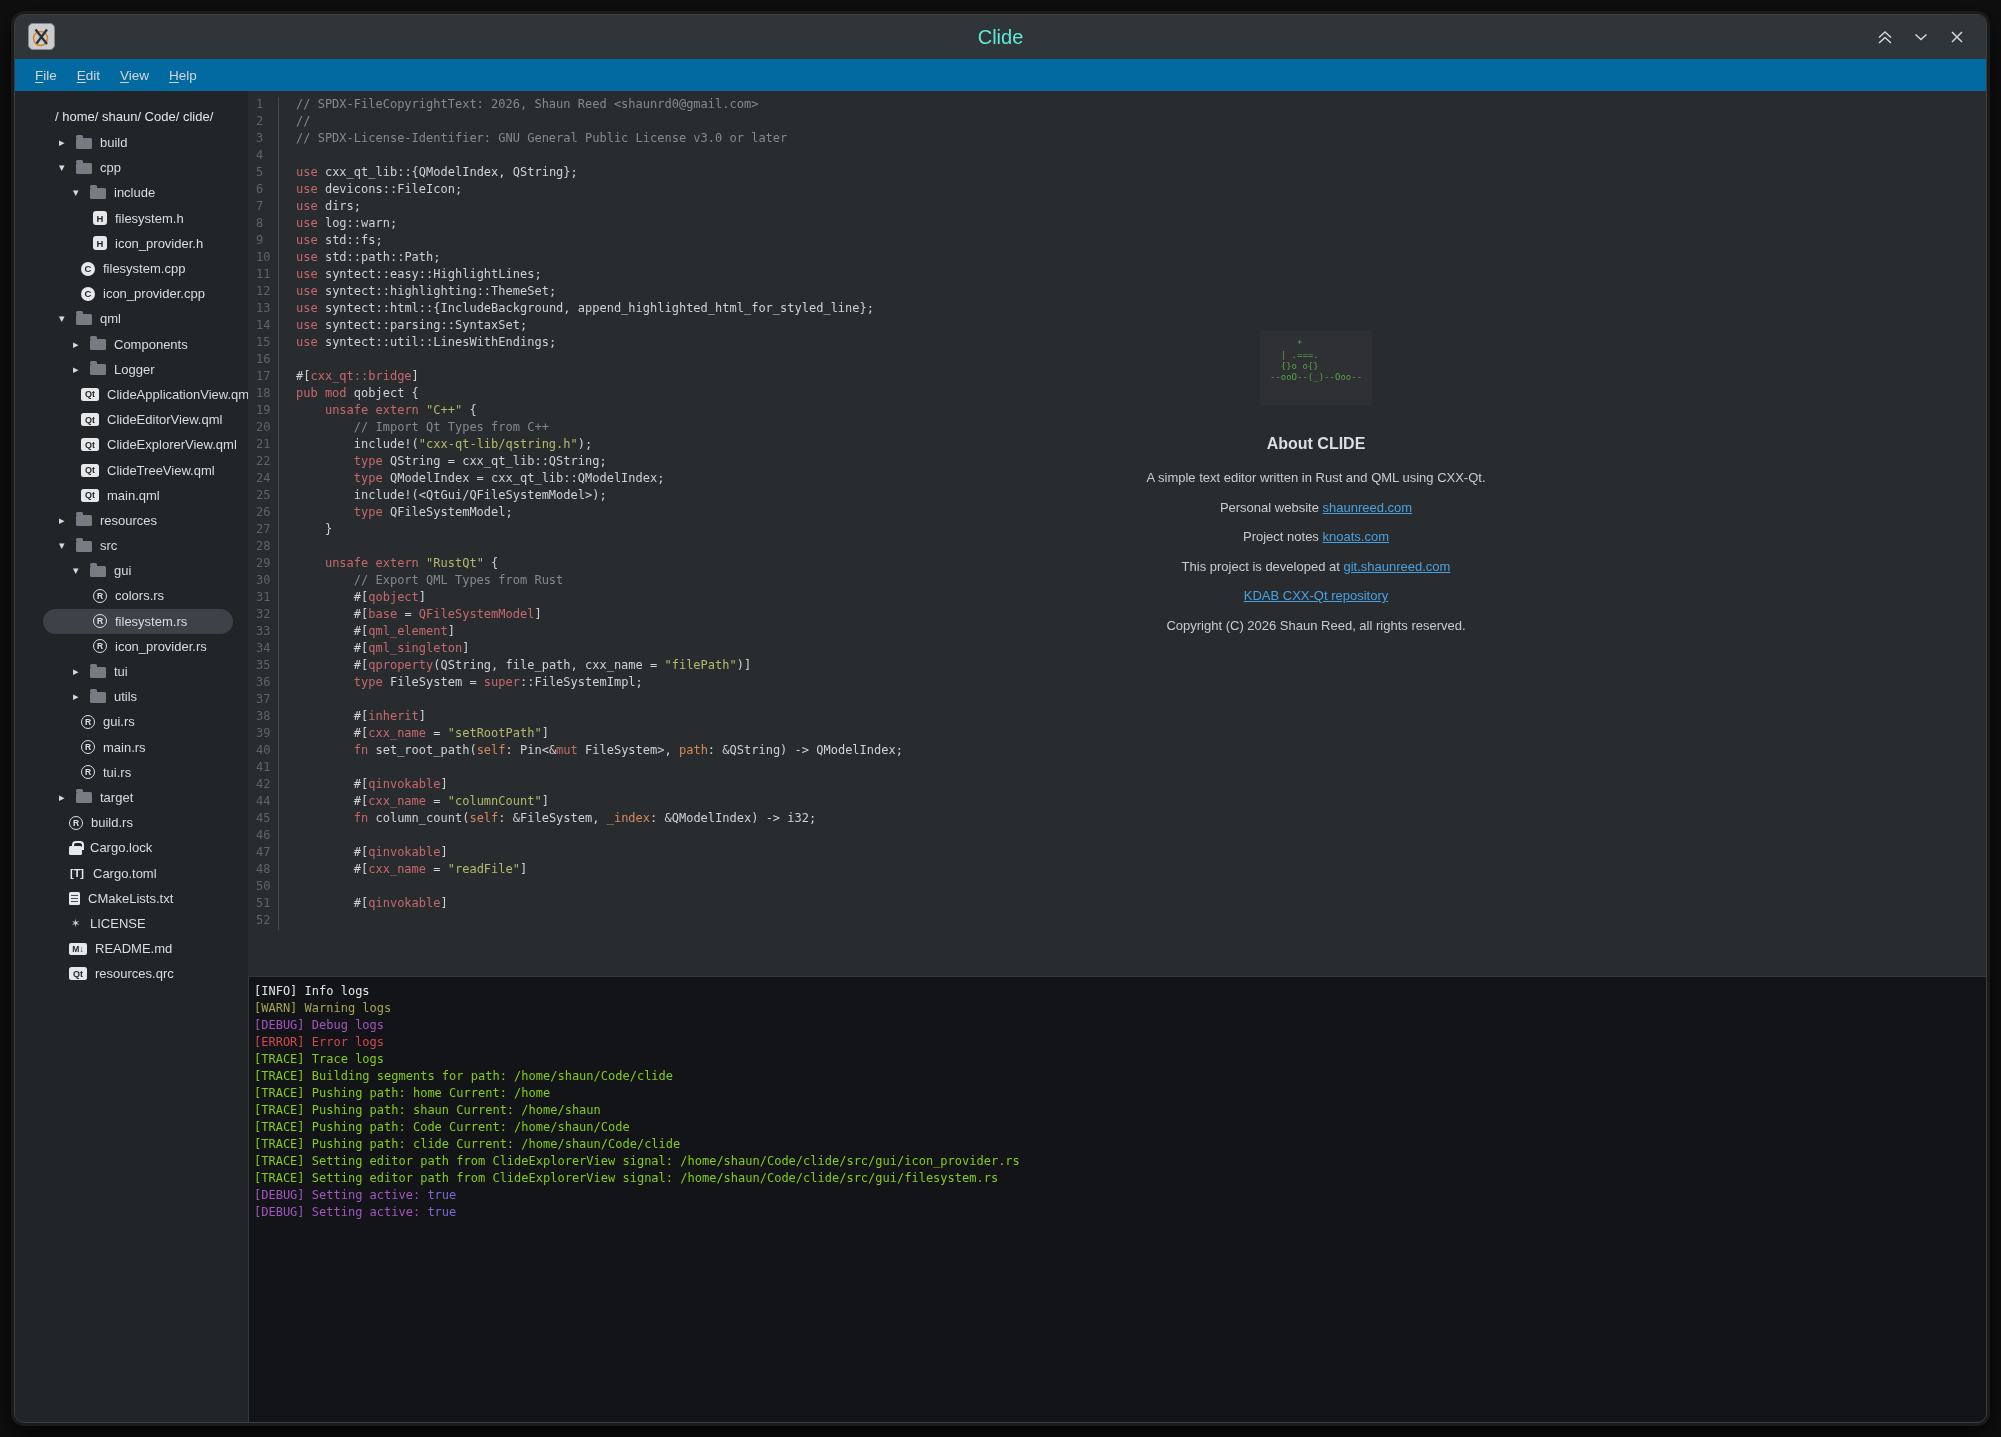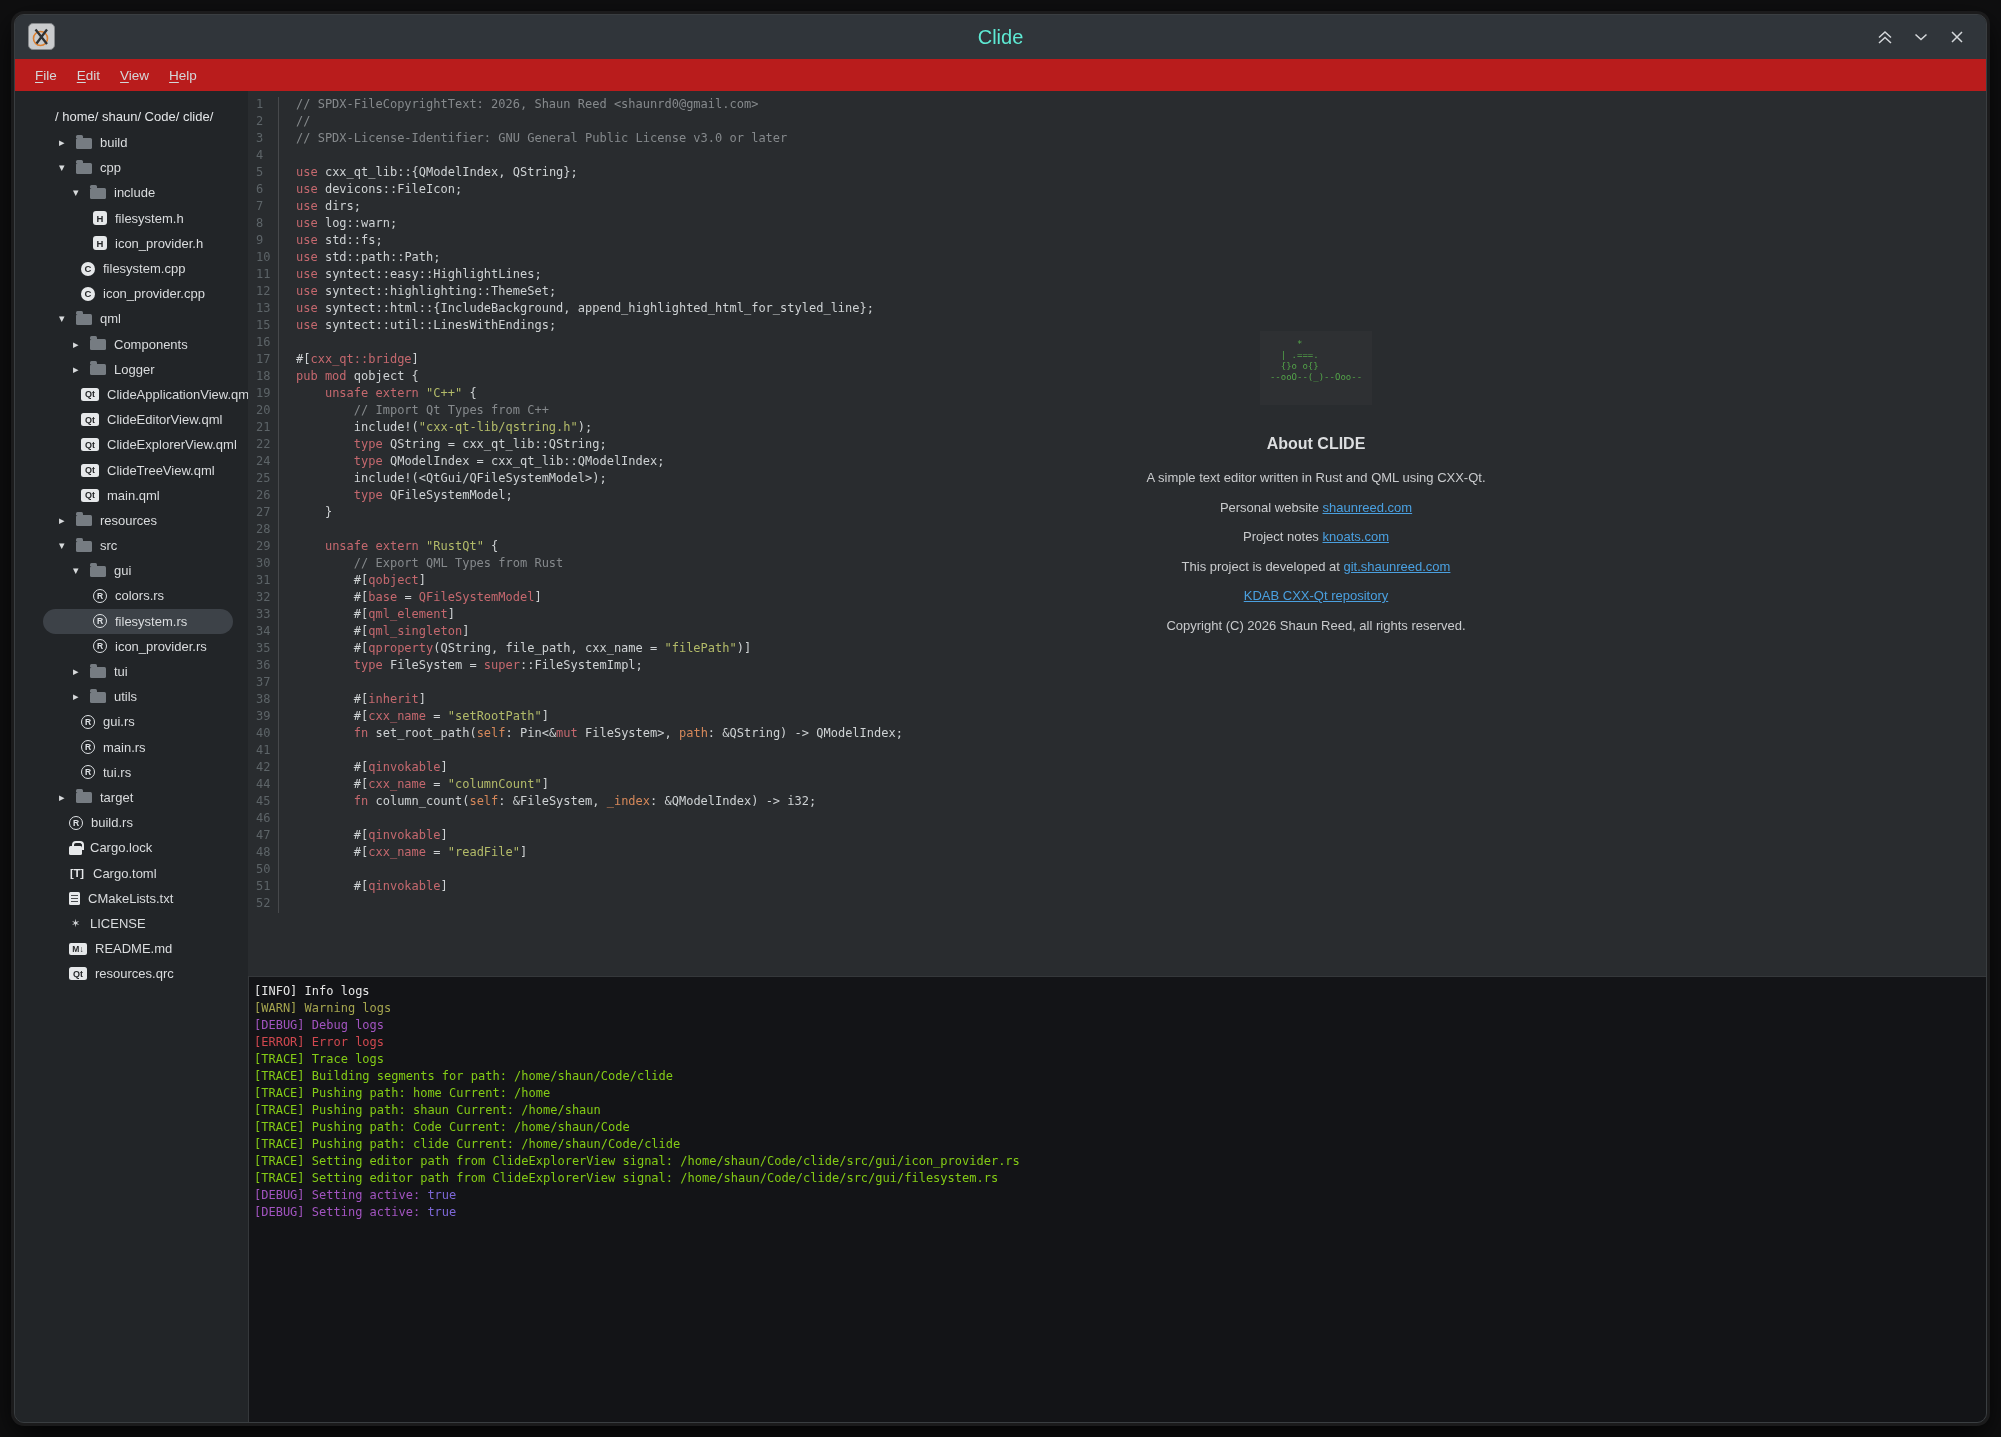--- a/index.html
+++ b/index.html
@@ -9,21 +9,21 @@
     border-radius:10px;overflow:hidden;border:1px solid #3a3e41;
     box-shadow:0 0 0 3px #1b1b1c,0 10px 30px rgba(0,0,0,.85);}
   
   .titlebar{height:44px;background:#30353a;display:flex;align-items:center;position:relative;}
   .appicon{position:absolute;left:13px;top:8px;width:27px;height:27px;}
   .wtitle{flex:1;text-align:center;color:#5eead4;font-size:20px;}
   .wcontrols{position:absolute;right:18px;top:0;height:44px;display:flex;align-items:center;gap:14px;}
   .wbtn{width:22px;height:22px;display:flex;align-items:center;justify-content:center;cursor:default;}
   .wbtn svg{display:block;}
   
-  .menubar{height:32px;background:#b91c1c;display:flex;align-items:center;padding-left:10px;}
+  .menubar{height:32px;background:#0369a1;display:flex;align-items:center;padding-left:10px;}
   .menuitem{color:#d4d7d9;font-size:13.5px;padding:4px 10px;}
   .menuitem u{text-decoration:underline;text-underline-offset:2px;}
   
   .content{display:flex;height:1333px;}
   .sidebar{width:233px;background:#222528;flex:none;padding-top:13px;overflow:hidden;}
   .rootrow{height:26px;line-height:26px;color:#e3e5e7;font-size:13px;padding-left:40px;white-space:nowrap;}
   .trow{height:25.2px;display:flex;align-items:center;color:#dadcde;font-size:13px;
     white-space:nowrap;position:relative;}
   .trow>*{position:relative;z-index:1;}
   .trow.sel::before{content:"";position:absolute;left:28px;right:15px;top:0;bottom:0;
@@ -325,20 +325,24 @@
             </div>
             <div class="cline">
               <span class="ln">12</span>
               <span class="ct"><span class="tk-k">use</span><span class="tk-p"> syntect::highlighting::ThemeSet;</span></span>
             </div>
             <div class="cline">
               <span class="ln">13</span>
               <span class="ct"><span class="tk-k">use</span><span class="tk-p"> syntect::html::{IncludeBackground, append_highlighted_html_for_styled_line};</span></span>
             </div>
             <div class="cline">
+              <span class="ln">14</span>
+              <span class="ct"><span class="tk-k">use</span><span class="tk-p"> syntect::parsing::SyntaxSet;</span></span>
+            </div>
+            <div class="cline">
               <span class="ln">15</span>
               <span class="ct"><span class="tk-k">use</span><span class="tk-p"> syntect::util::LinesWithEndings;</span></span>
             </div>
             <div class="cline">
               <span class="ln">16</span>
               <span class="ct"></span>
             </div>
             <div class="cline">
               <span class="ln">17</span>
               <span class="ct"><span class="tk-p">#[</span><span class="tk-k">cxx_qt::bridge</span><span class="tk-p">]</span></span>

